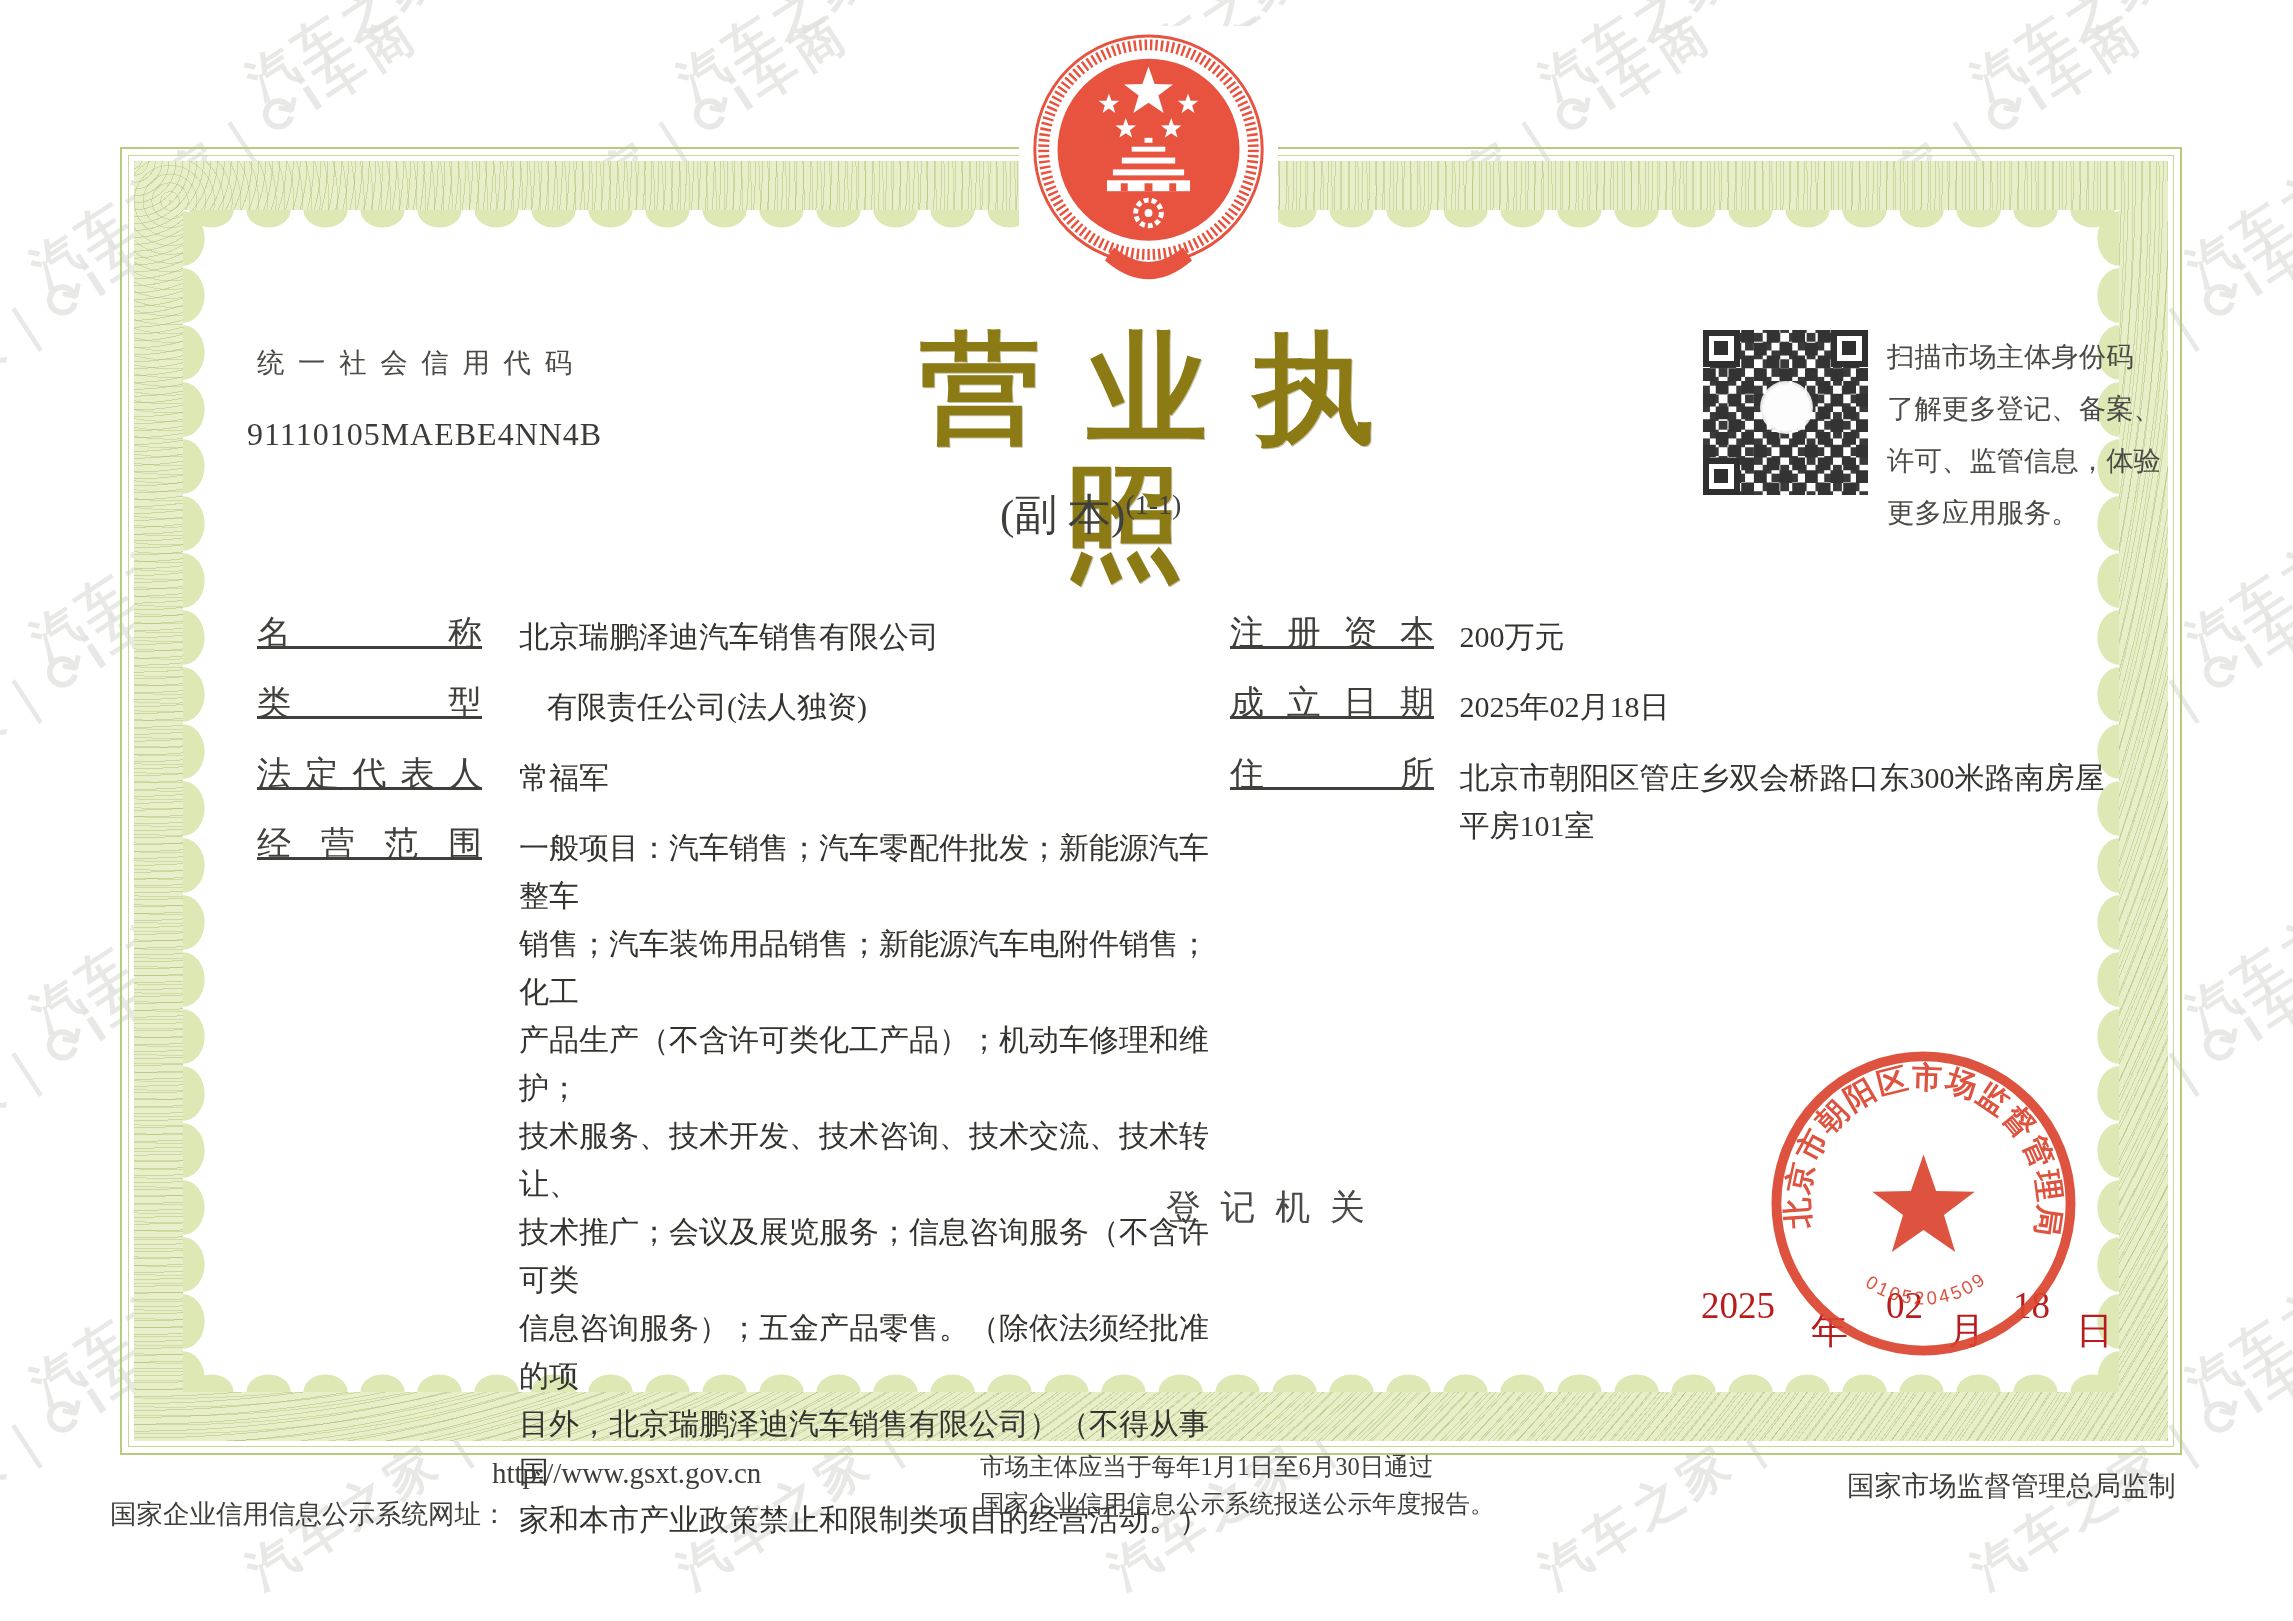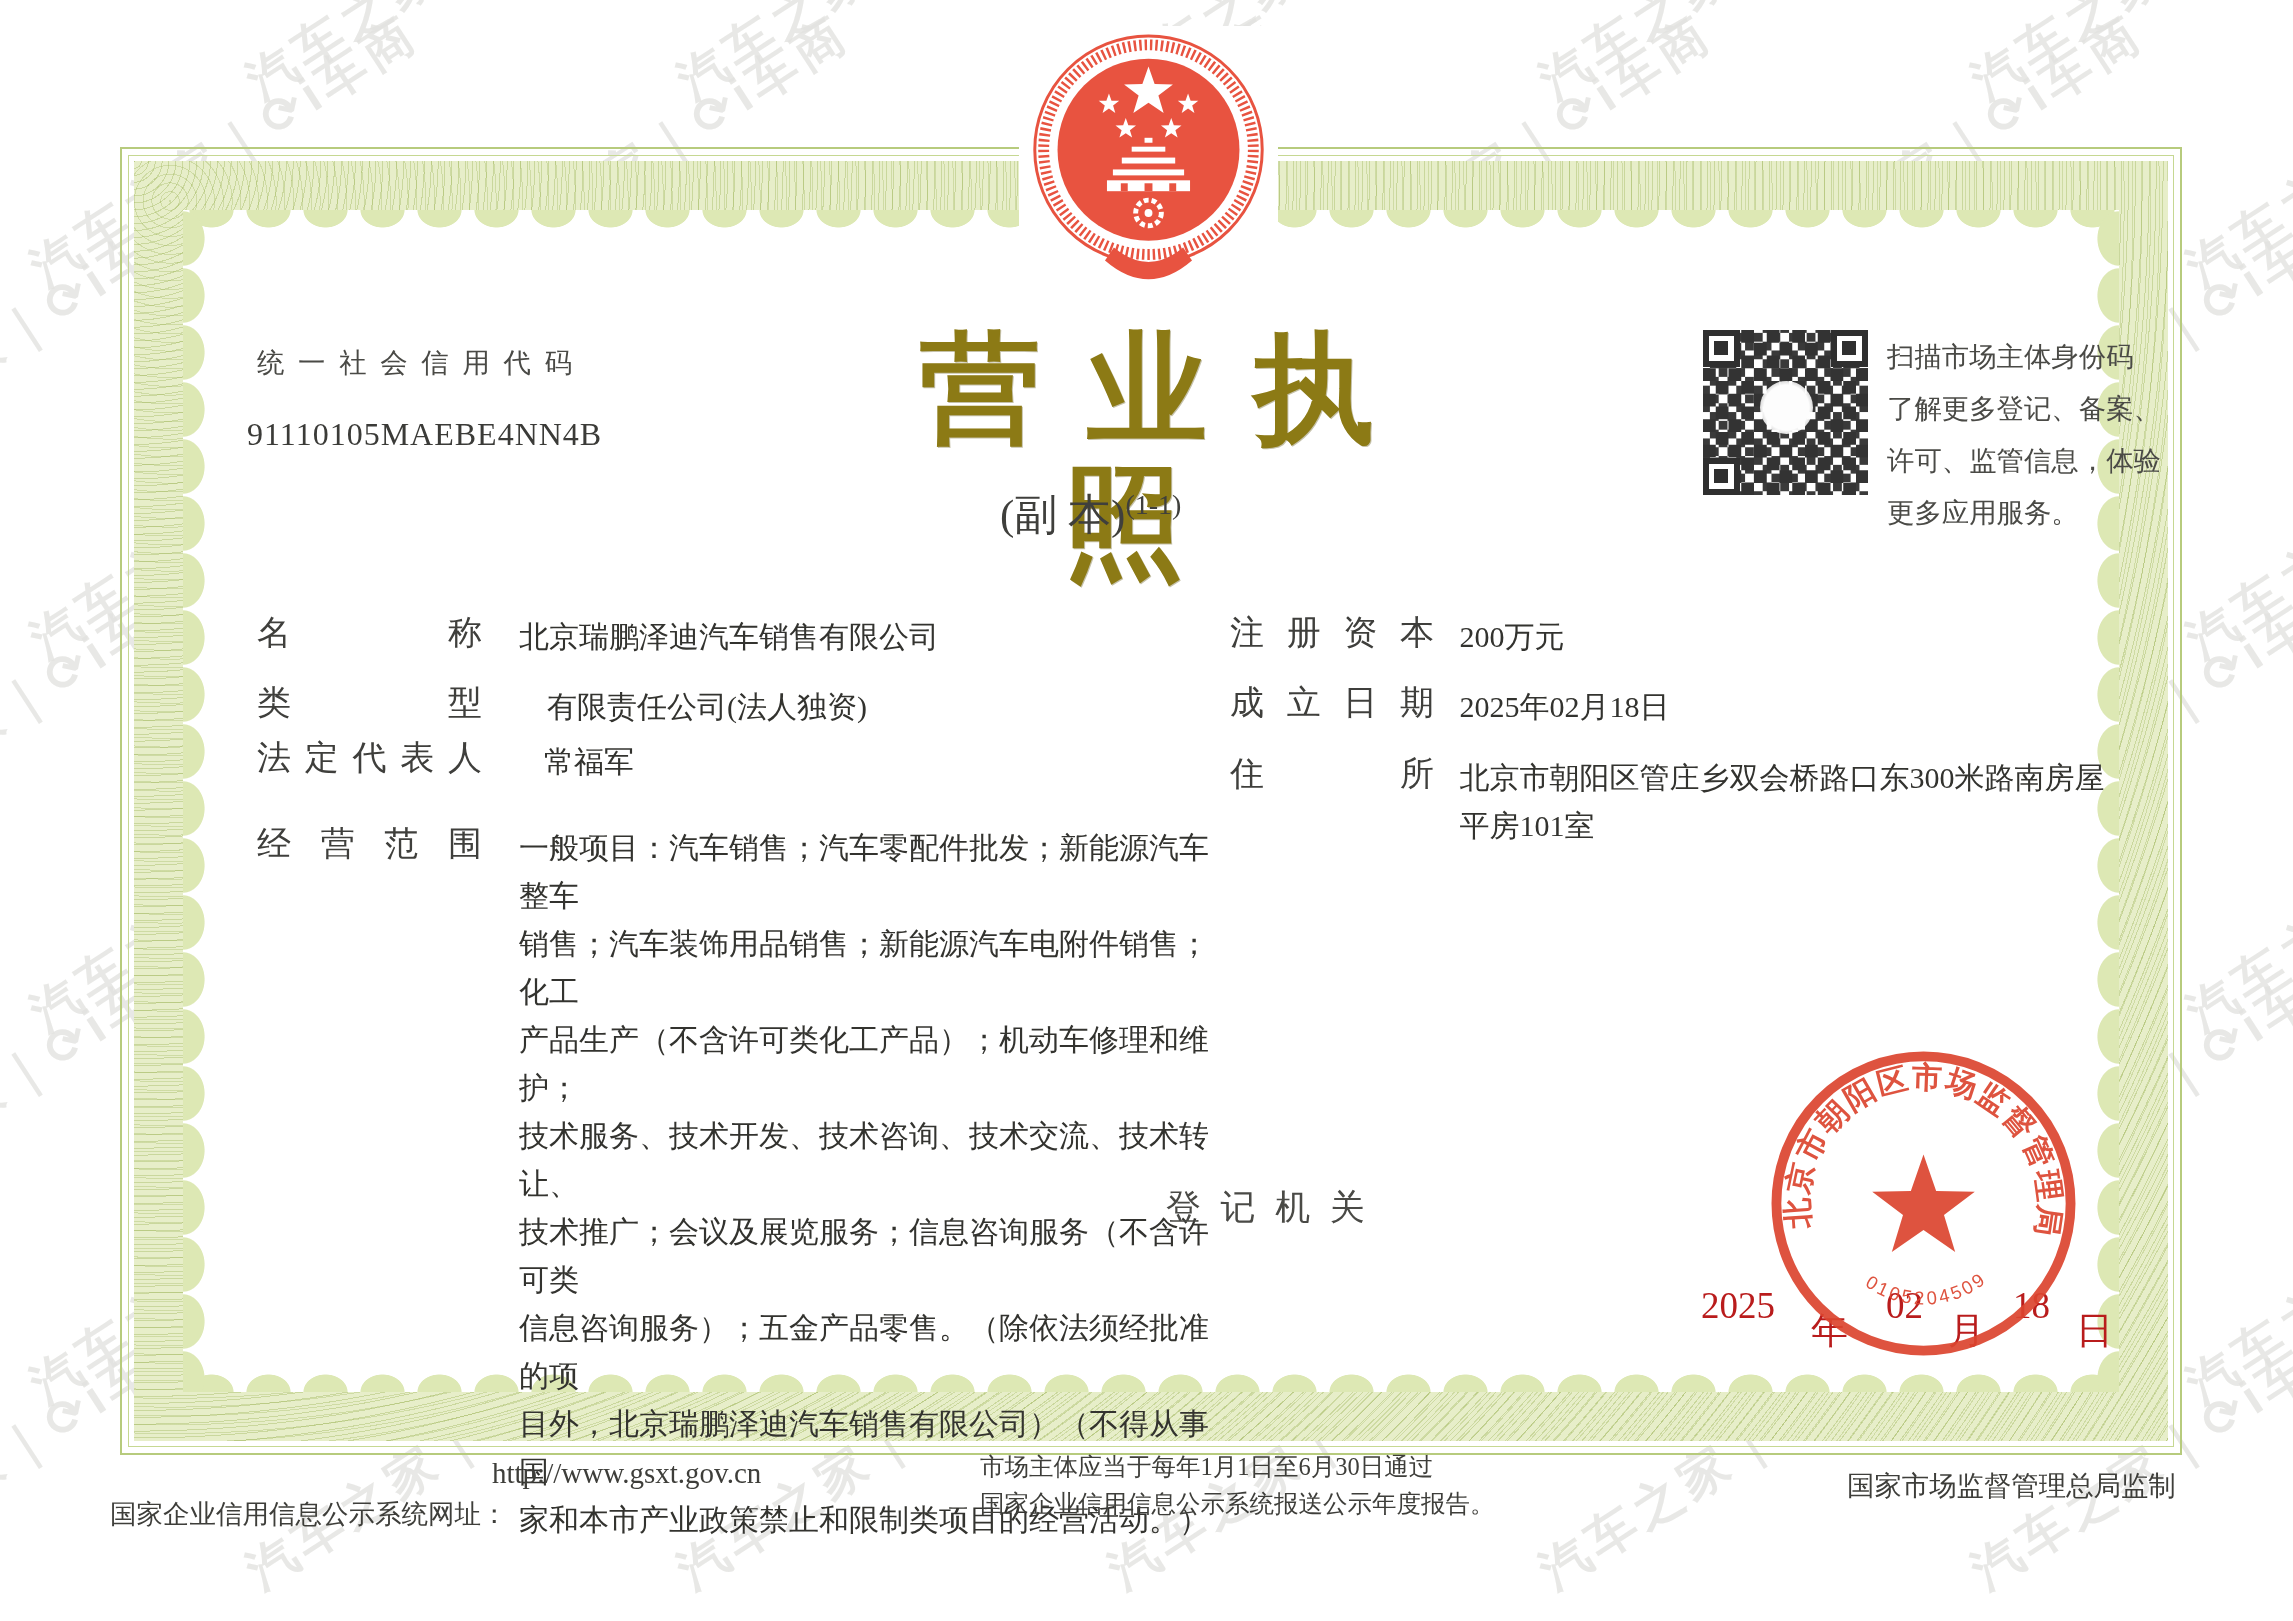--- a/index.html
+++ b/index.html
@@ -54,28 +54,28 @@
       }
   .qr .finder{position:absolute;width:37px;height:37px;border:6.9px solid #2f2f2f;background:#fff;box-sizing:border-box;}
   .qr .finder::after{content:"";position:absolute;left:4.9px;top:4.9px;width:13.7px;height:13.7px;background:#2f2f2f;}
   .qr .f-tl{left:0;top:0;} .qr .f-tr{right:0;top:0;} .qr .f-bl{left:0;bottom:0;}
   .qr .logo-blob{position:absolute;left:57px;top:51px;width:53px;height:53px;border-radius:50%;
                  background:radial-gradient(circle,#fdfdfd 0 60%,rgba(255,255,255,.75) 75%,transparent 80%);}
   .qr-caption{left:1887px;top:331px;width:304px;font-size:27.4px;line-height:52px;color:#4a4a46;}
 
   .row{display:flex;align-items:flex-start;}
   .flabel{font-family:"Liberation Sans","DejaVu Sans",sans-serif;font-size:34px;color:#3f3f3c;
-          text-align:justify;text-align-last:justify;flex:none;}
+          text-align:justify;text-align-last:justify;flex:none;text-decoration:underline;}
   .flabel-l{width:225px;margin-right:37px;}
   .flabel-r{width:204px;margin-right:25.5px;}
   .fvalue{font-size:30px;color:#33332f;line-height:48px;padding-top:2.9px;}
 
   .r-name{left:257px;top:610px;width:882px;}
   .r-type{left:257px;top:680px;width:882px;gap:28px;}
-  .r-rep {left:257px;top:735px;width:882px;gap:25px;}
+  .r-rep {left:257px;top:751px;width:882px;}
   .r-scope{left:257px;top:821px;width:961px;}
   .r-cap {left:1230px;top:610px;width:961px;}
   .r-date{left:1230px;top:680px;width:961px;}
   .r-addr{left:1230px;top:751px;width:980px;}
 
   .registrar{left:1166px;top:1184px;font-family:"Liberation Sans","DejaVu Sans",sans-serif;
              font-size:35px;letter-spacing:19.6px;color:#4a4a46;}
 
   .seal{left:1747px;top:1025px;width:353px;height:357px;opacity:.92;}
 

